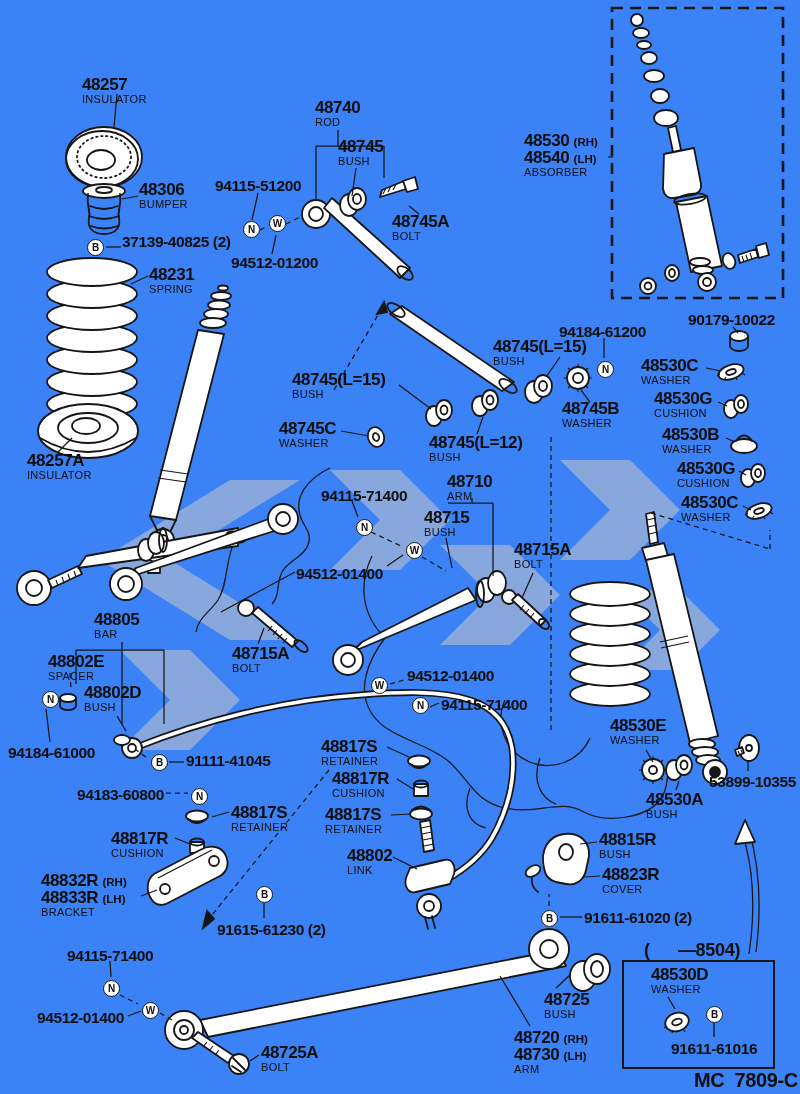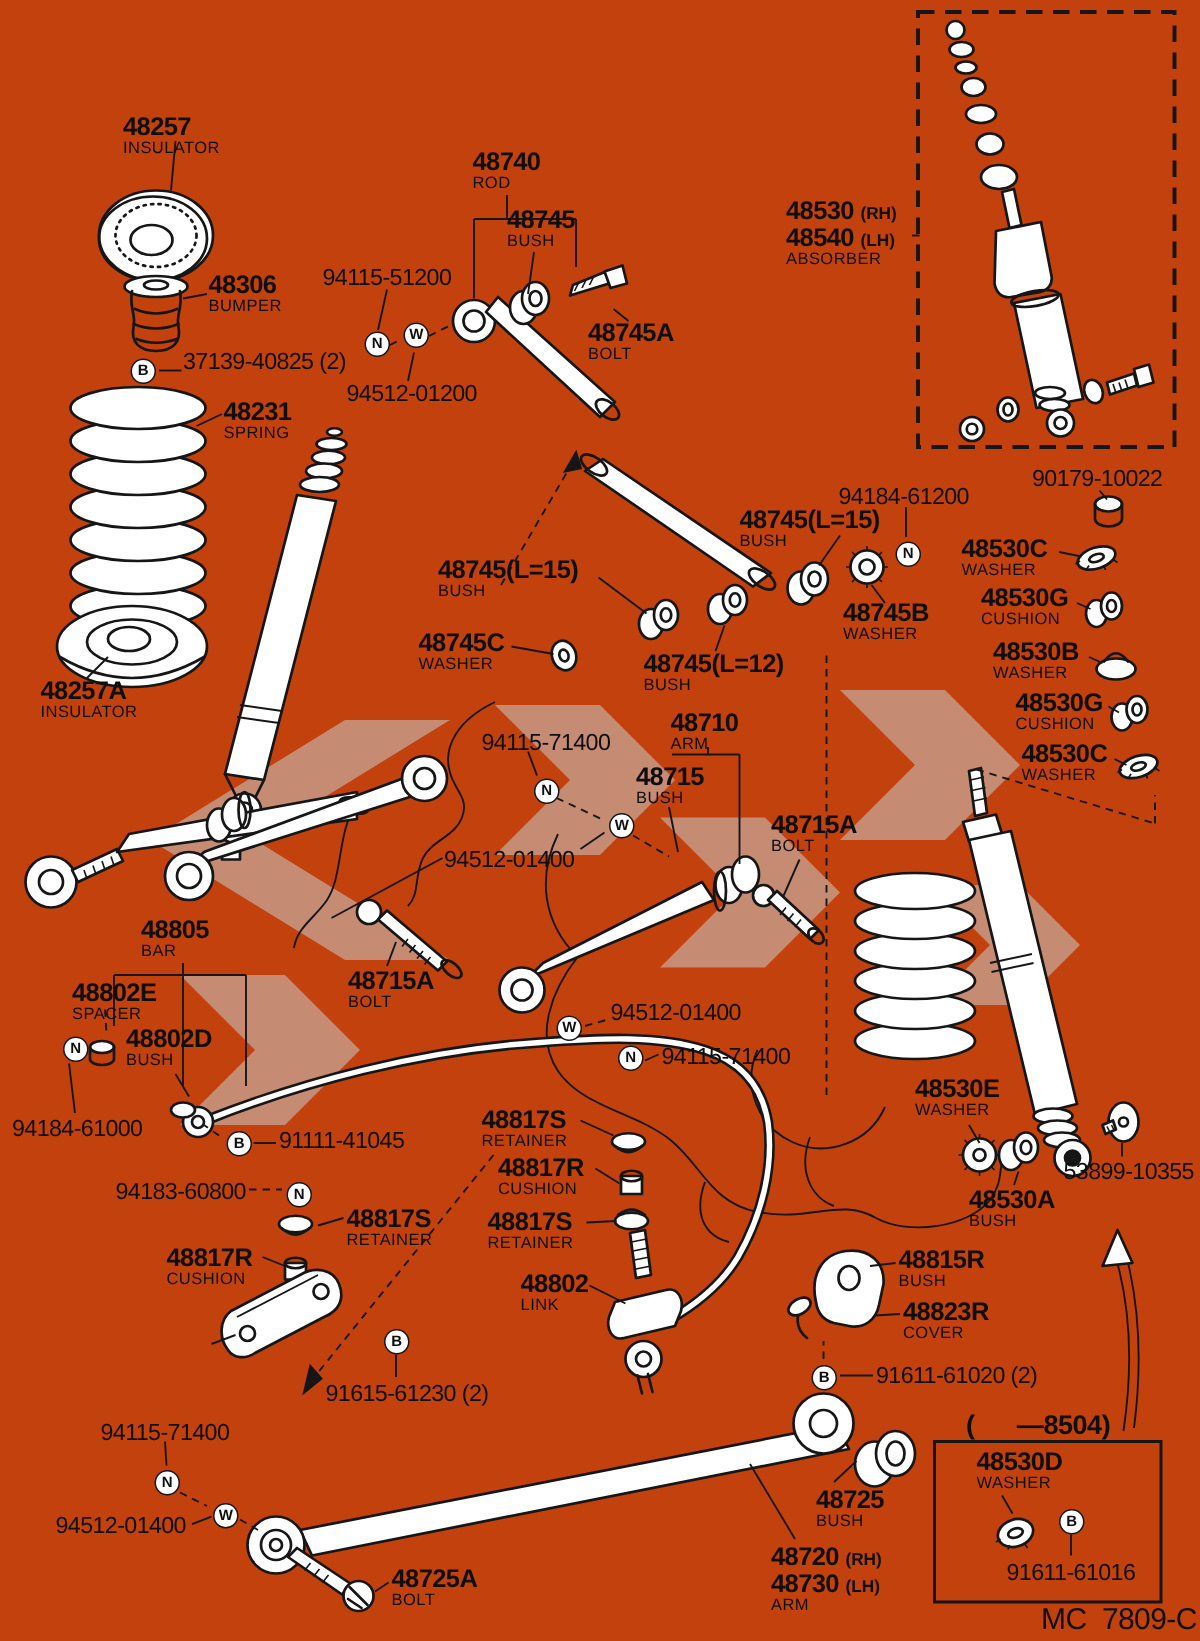--- a/index.html
+++ b/index.html
@@ -1,33 +1,33 @@
 <!DOCTYPE html>
 <html><head>
 <meta charset="utf-8">
 <style>
   html,body{margin:0;padding:0;background:#fff}
-  .stage{position:relative;width:800px;height:1094px;background:#c2410c;overflow:hidden;
+  .stage{position:relative;width:800px;height:1094px;background:#3b82f6;overflow:hidden;
          font-family:"Liberation Sans",sans-serif;color:#0e0e0e}
   svg.art{position:absolute;left:0;top:0;z-index:1}
   
   .s{stroke:#161616;stroke-width:1.8;fill:none;stroke-linecap:round;stroke-linejoin:round}
   .sw{stroke:#161616;stroke-width:1.8;fill:#fff;stroke-linejoin:round}
   .sb{stroke:#161616;stroke-width:1.8;fill:#161616}
   .ld{stroke:#161616;stroke-width:1.25;fill:none}
   .dash{stroke:#161616;stroke-width:1.25;fill:none;stroke-dasharray:5 4}
   .dashbox{stroke:#161616;stroke-width:2.6;fill:none;stroke-dasharray:11 7}
   .wm{fill:#c9c9c9;opacity:.55;stroke:none}
   .tick{stroke:#161616;stroke-width:1.1;fill:none}
   
   .lbl{position:absolute;z-index:3;white-space:nowrap}
   .b{display:block;font-size:17px;font-weight:700;line-height:1.0;letter-spacing:-.4px}
   .d{display:block;font-size:11px;font-weight:400;line-height:1.1;letter-spacing:.3px}
   .sfx{font-size:11.5px;font-weight:700;letter-spacing:0}
-  .pn{position:absolute;z-index:3;font-size:15.5px;font-weight:400;letter-spacing:-.4px;line-height:1;white-space:pre}
+  .pn{position:absolute;z-index:3;font-size:15.5px;font-weight:700;letter-spacing:-.4px;line-height:1;white-space:pre}
   .co{position:absolute;z-index:4;width:15px;height:15px;border:1.7px solid #161616;border-radius:50%;
       background:#fff;display:flex;align-items:center;justify-content:center;
       font-size:10px;font-weight:700;line-height:1}
   .note{position:absolute;z-index:3;font-size:18px;font-weight:700;white-space:pre;letter-spacing:-.3px}
   .pbox{position:absolute;z-index:2;border:2.2px solid #161616;background:transparent}
 </style>
 </head>
 <body>
 
 <div class="stage">
@@ -584,20 +584,25 @@
 <div class="lbl" style="left:325px;top:806px">
   <span class="b">48817S</span>
       <span class="d">RETAINER</span>
     </div>
 
 <div class="lbl" style="left:347px;top:847px">
   <span class="b">48802</span>
       <span class="d">LINK</span>
     </div>
 
+<div class="lbl" style="left:41px;top:872px">
+  <span class="b"><span>48832R</span> <span class="sfx">(RH)</span></span>
+  <span class="b"><span>48833R</span> <span class="sfx">(LH)</span></span>
+  <span class="d">BRACKET</span>
+    </div>
 
 <div class="pn" style="left:217px;top:922px">91615-61230 (2)</div>
 
 <div class="lbl" style="left:610px;top:717px">
   <span class="b">48530E</span>
       <span class="d">WASHER</span>
     </div>
 
 <div class="lbl" style="left:646px;top:791px">
   <span class="b">48530A</span>

